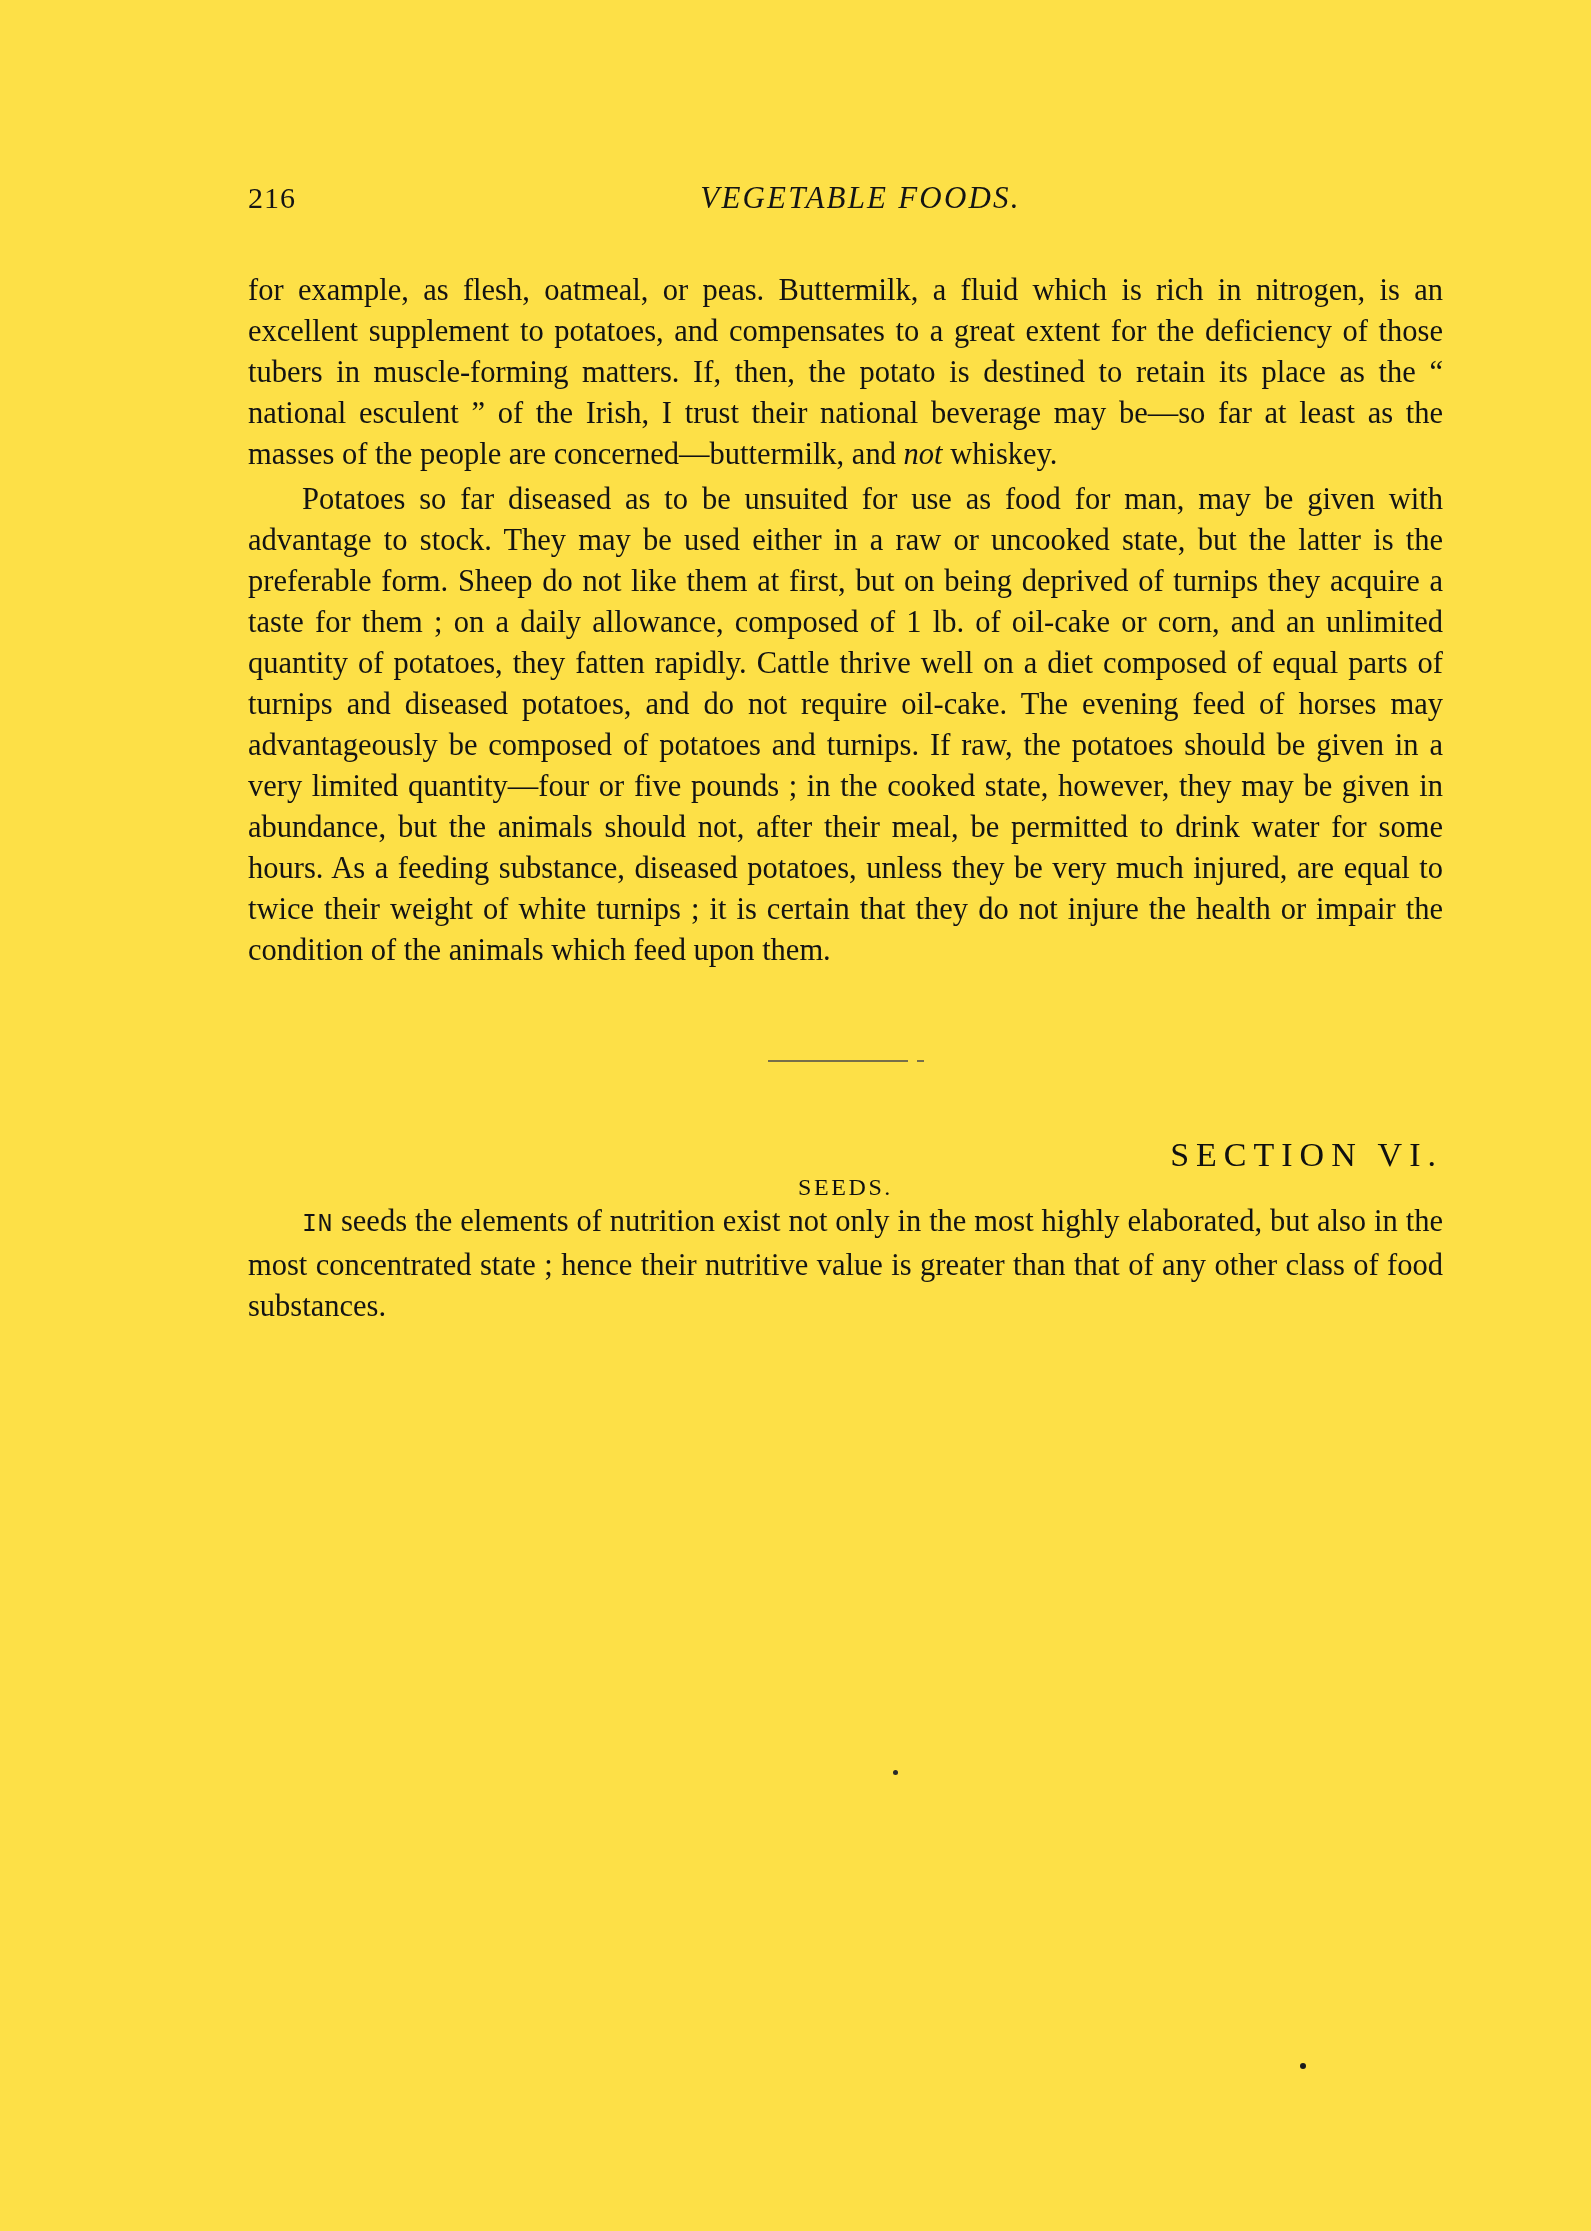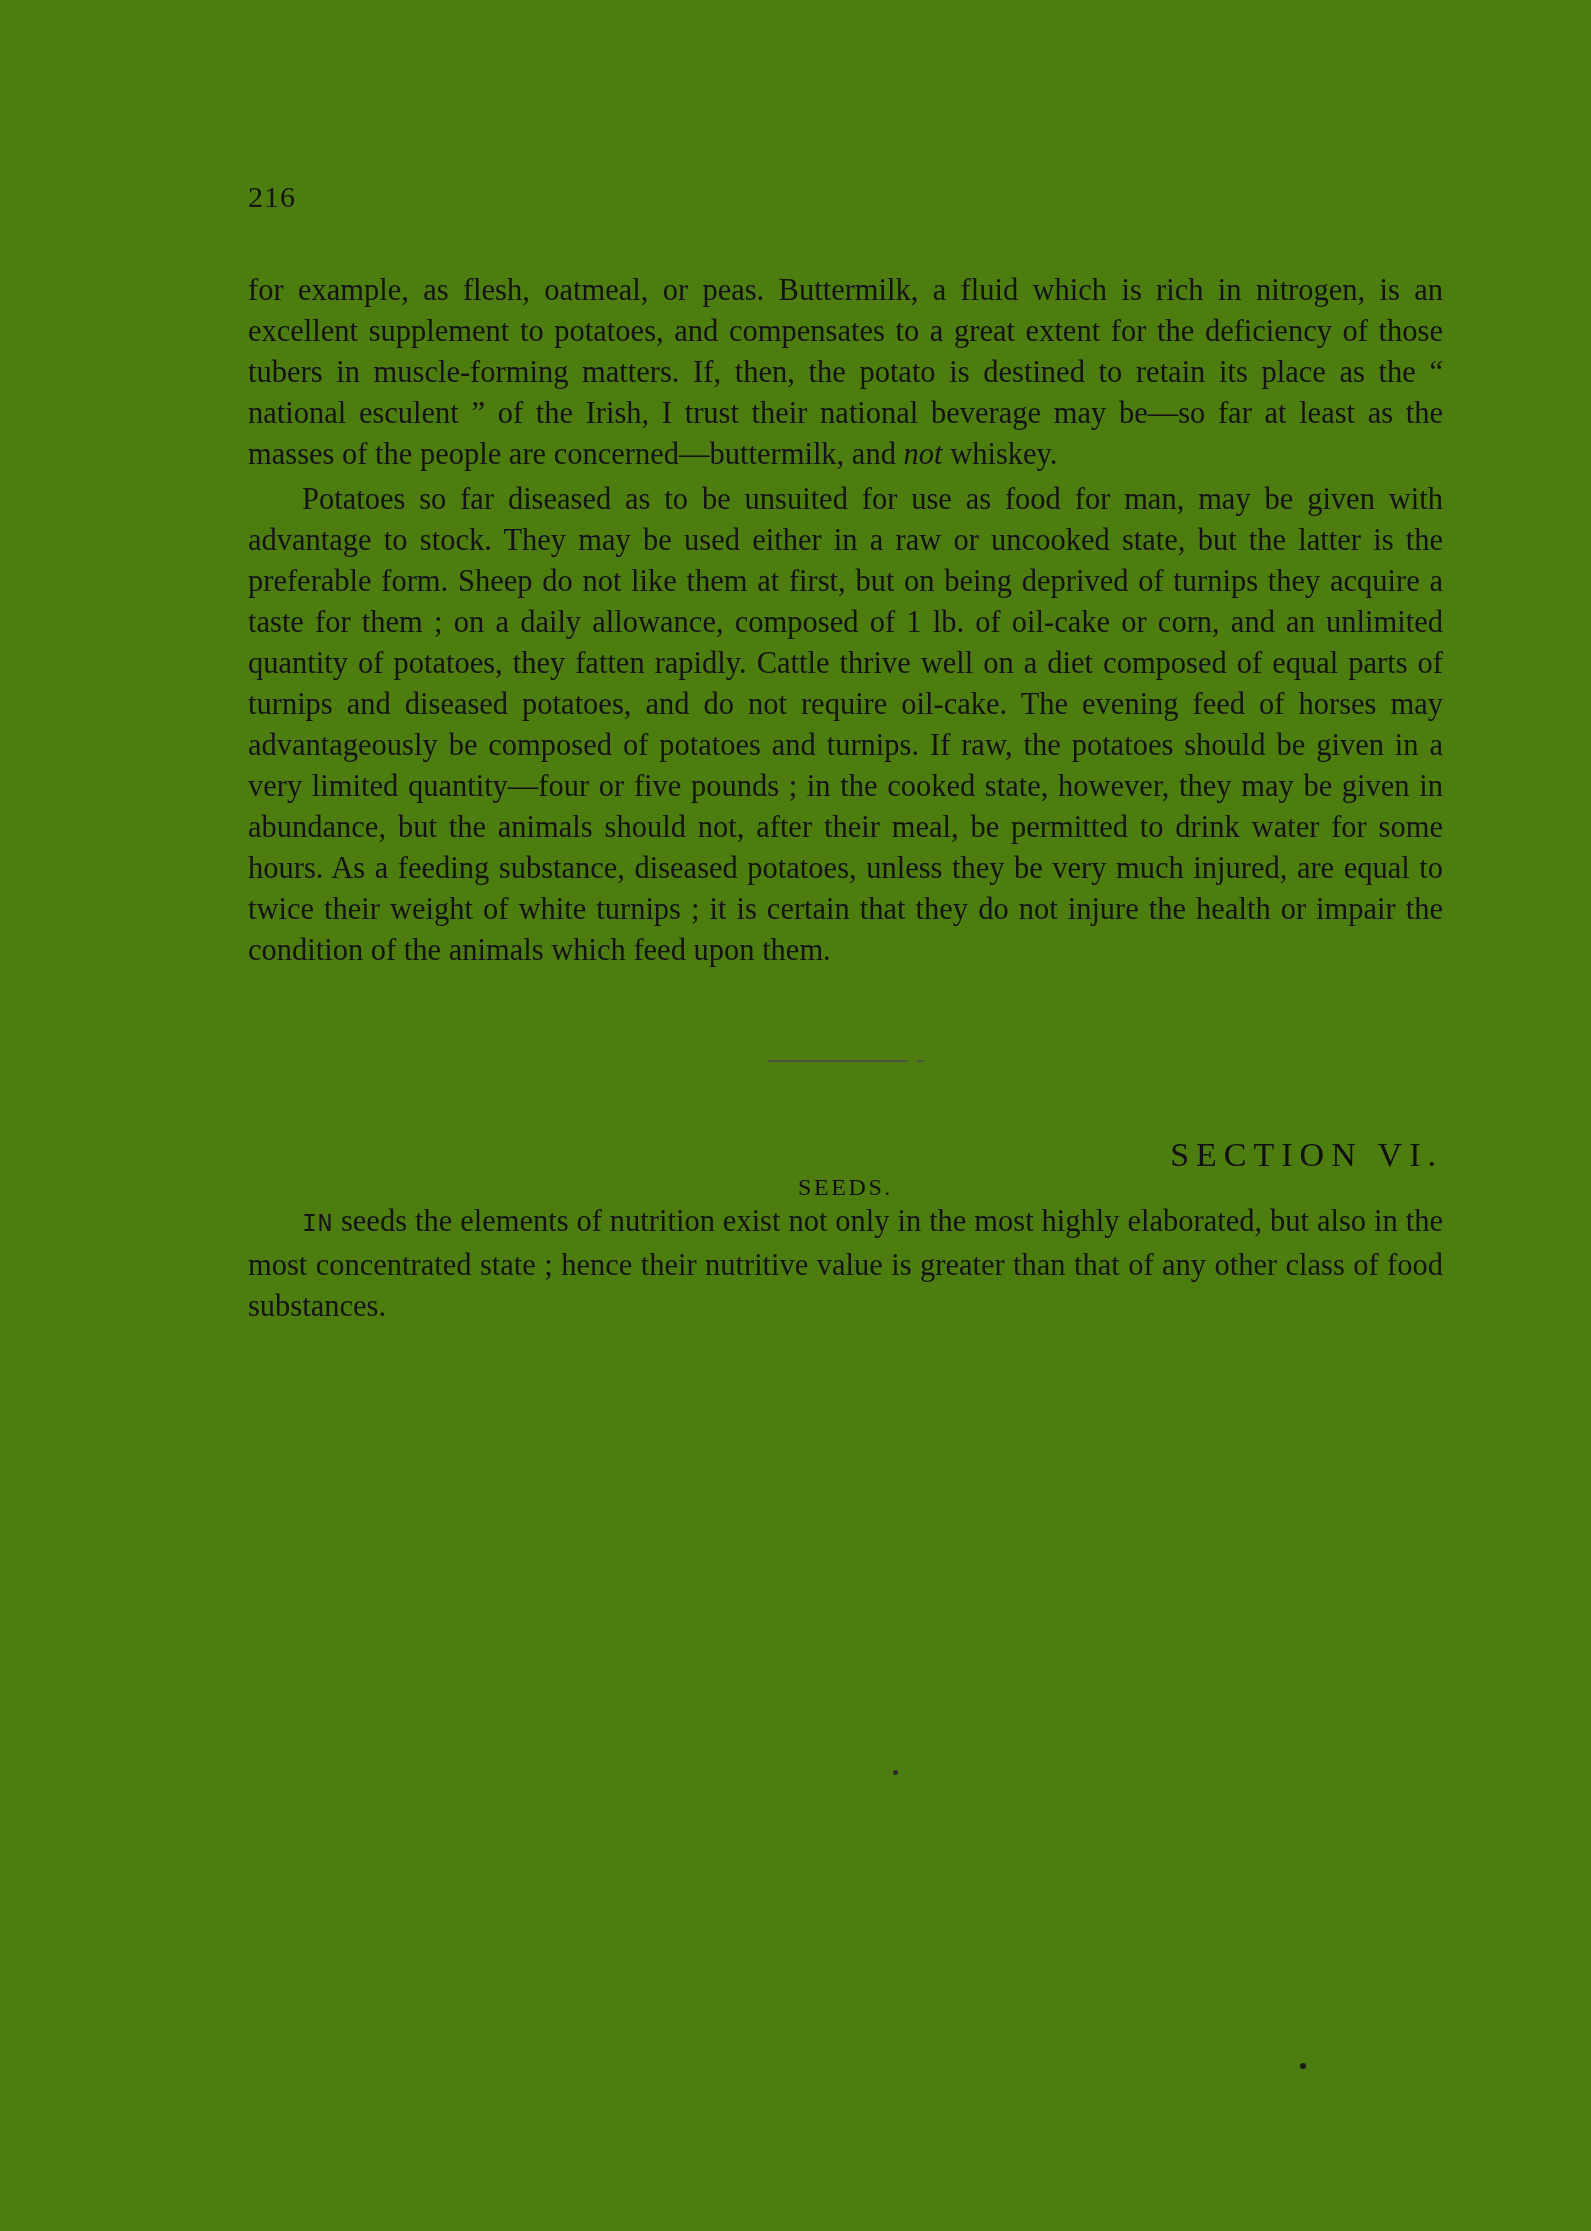--- a/index.html
+++ b/index.html
@@ -14,21 +14,21 @@
     color: #111111;
     position: relative;
     overflow: hidden;
   }
   .page {
     position: absolute;
     left: 0;
     top: 0;
     width: 1591px;
     height: 2231px;
-    background: #4d7c0f;
+    background: #fde047;
   }
   .content {
     position: absolute;
     left: 248px;
     top: 180px;
     width: 1195px;
   }
   .header-row {
     display: flex;
     align-items: baseline;
@@ -127,20 +127,21 @@
   }
 </style>
 </head>
 <body>
 
 <div class="page">
   <div class="content">
 
     <div class="header-row">
       <div class="folio">216</div>
+      <div class="running-head">VEGETABLE FOODS.</div>
     </div>
 
     <p class="body-par"><span>for example, as flesh, oatmeal, or peas. Buttermilk, a fluid which is rich in nitrogen, is an excellent supplement to potatoes, and compensates to a great extent for the deficiency of those tubers in muscle-forming matters. If, then, the potato is destined to retain its place as the “ national esculent ” of the Irish, I trust their national beverage may be—so far at least as the masses of the people are concerned—buttermilk, and </span><span class="italic">not</span><span> whiskey.</span></p>
 
     <p class="body-par indent">Potatoes so far diseased as to be unsuited for use as food for man, may be given with advantage to stock. They may be used either in a raw or uncooked state, but the latter is the preferable form. Sheep do not like them at first, but on being deprived of turnips they acquire a taste for them ; on a daily allowance, composed of 1 lb. of oil-cake or corn, and an unlimited quantity of potatoes, they fatten rapidly. Cattle thrive well on a diet composed of equal parts of turnips and diseased potatoes, and do not require oil-cake. The evening feed of horses may advantageously be composed of potatoes and turnips. If raw, the potatoes should be given in a very limited quantity—four or five pounds ; in the cooked state, however, they may be given in abundance, but the animals should not, after their meal, be permitted to drink water for some hours. As a feeding substance, diseased potatoes, unless they be very much injured, are equal to twice their weight of white turnips ; it is certain that they do not injure the health or impair the condition of the animals which feed upon them.</p>
 
     <div class="rule-wrap">
       <div class="rule"></div>
       <div class="rule-dot"></div>
     </div>

